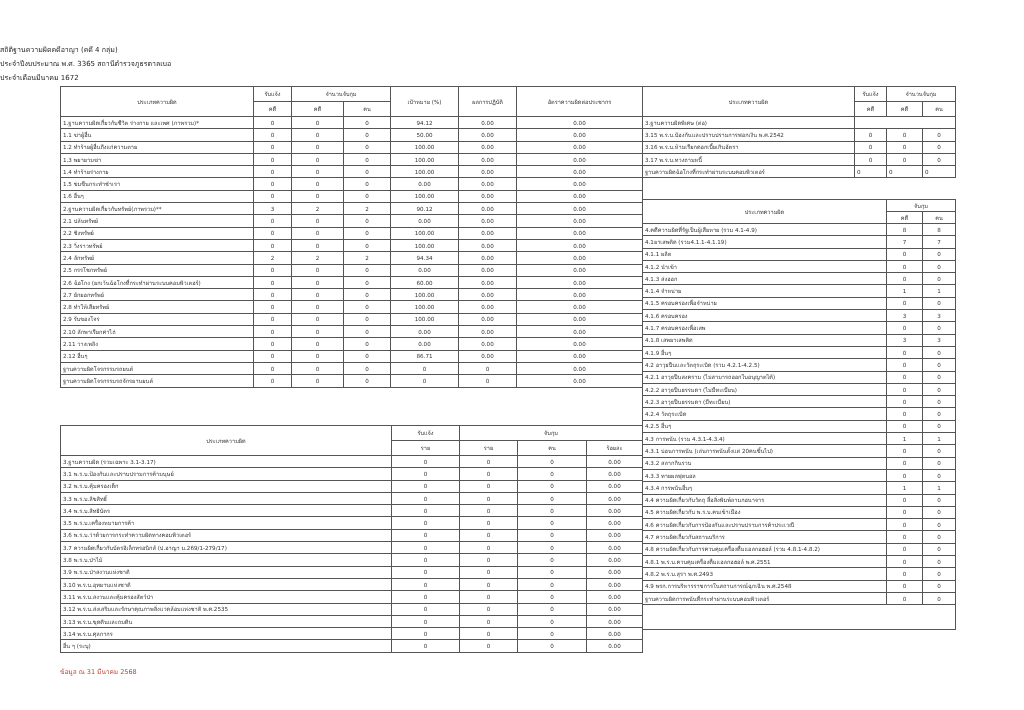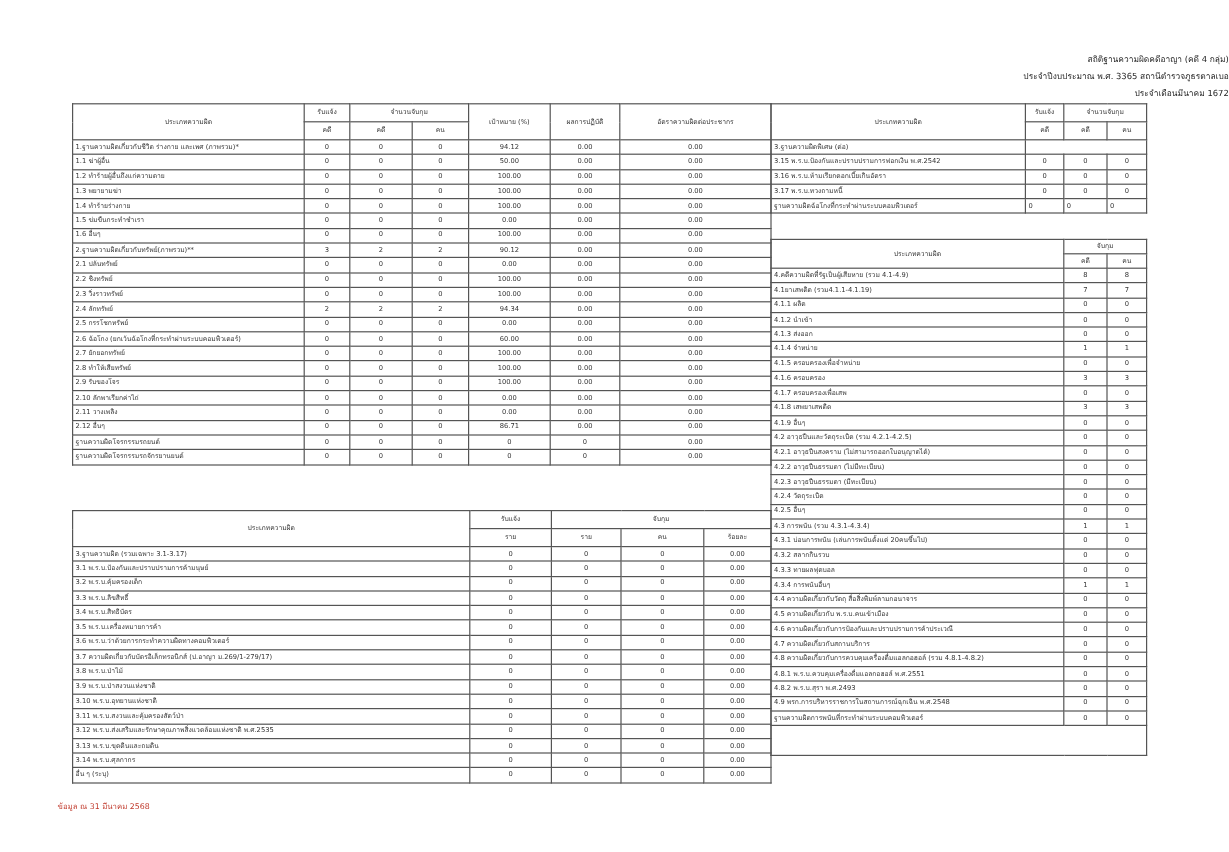--- a/index.html
+++ b/index.html
@@ -1,26 +1,26 @@
 <!DOCTYPE html>
 <html><head>
 <meta charset="utf-8">
 <style>
   html, body { margin:0; padding:0; background:#ffffff; }
   body { width:1024px; height:710px; position:relative; overflow:hidden;
          font-family:"DejaVu Sans", sans-serif; color:#333; }
-  .title { position:absolute; left:0; width:1024px; text-align:right; font-size:7px; color:#222; }
+  .title { position:absolute; left:0; width:1024px; text-align:left; font-size:7px; color:#222; }
   table { border-collapse:collapse; position:absolute; font-size:5.6px; table-layout:fixed; }
   td, th { border:1px solid #555; padding:0 2px; height:11.3px; line-height:10px; white-space:nowrap; overflow:hidden; font-weight:normal; }
   th { text-align:center; height:14px; }
   td.n { text-align:center; }
   td.lbl { text-align:left; }
   .thick-top td { border-top:1.6px solid #111; }
   .outer { border:1.6px solid #111; }
-  .footnote { position:absolute; left:48px; top:667px; font-size:6.5px; color:#c0392b; }
+  .footnote { position:absolute; left:60px; top:667px; font-size:6.5px; color:#c0392b; }
   .blank { height:50px; }
 </style>
 </head>
 <body>
 
 <div class="title" style="top:44px">สถิติฐานความผิดคดีอาญา (คดี 4 กลุ่ม)</div>
 <div class="title" style="top:58px">ประจำปีงบประมาณ พ.ศ. 3365 สถานีตำรวจภูธรตาลเบอ</div>
 <div class="title" style="top:72px">ประจำเดือนมีนาคม 1672</div>
 
 <table id="left-table" class="outer" style="left:60px; top:86px; width:582px;">

